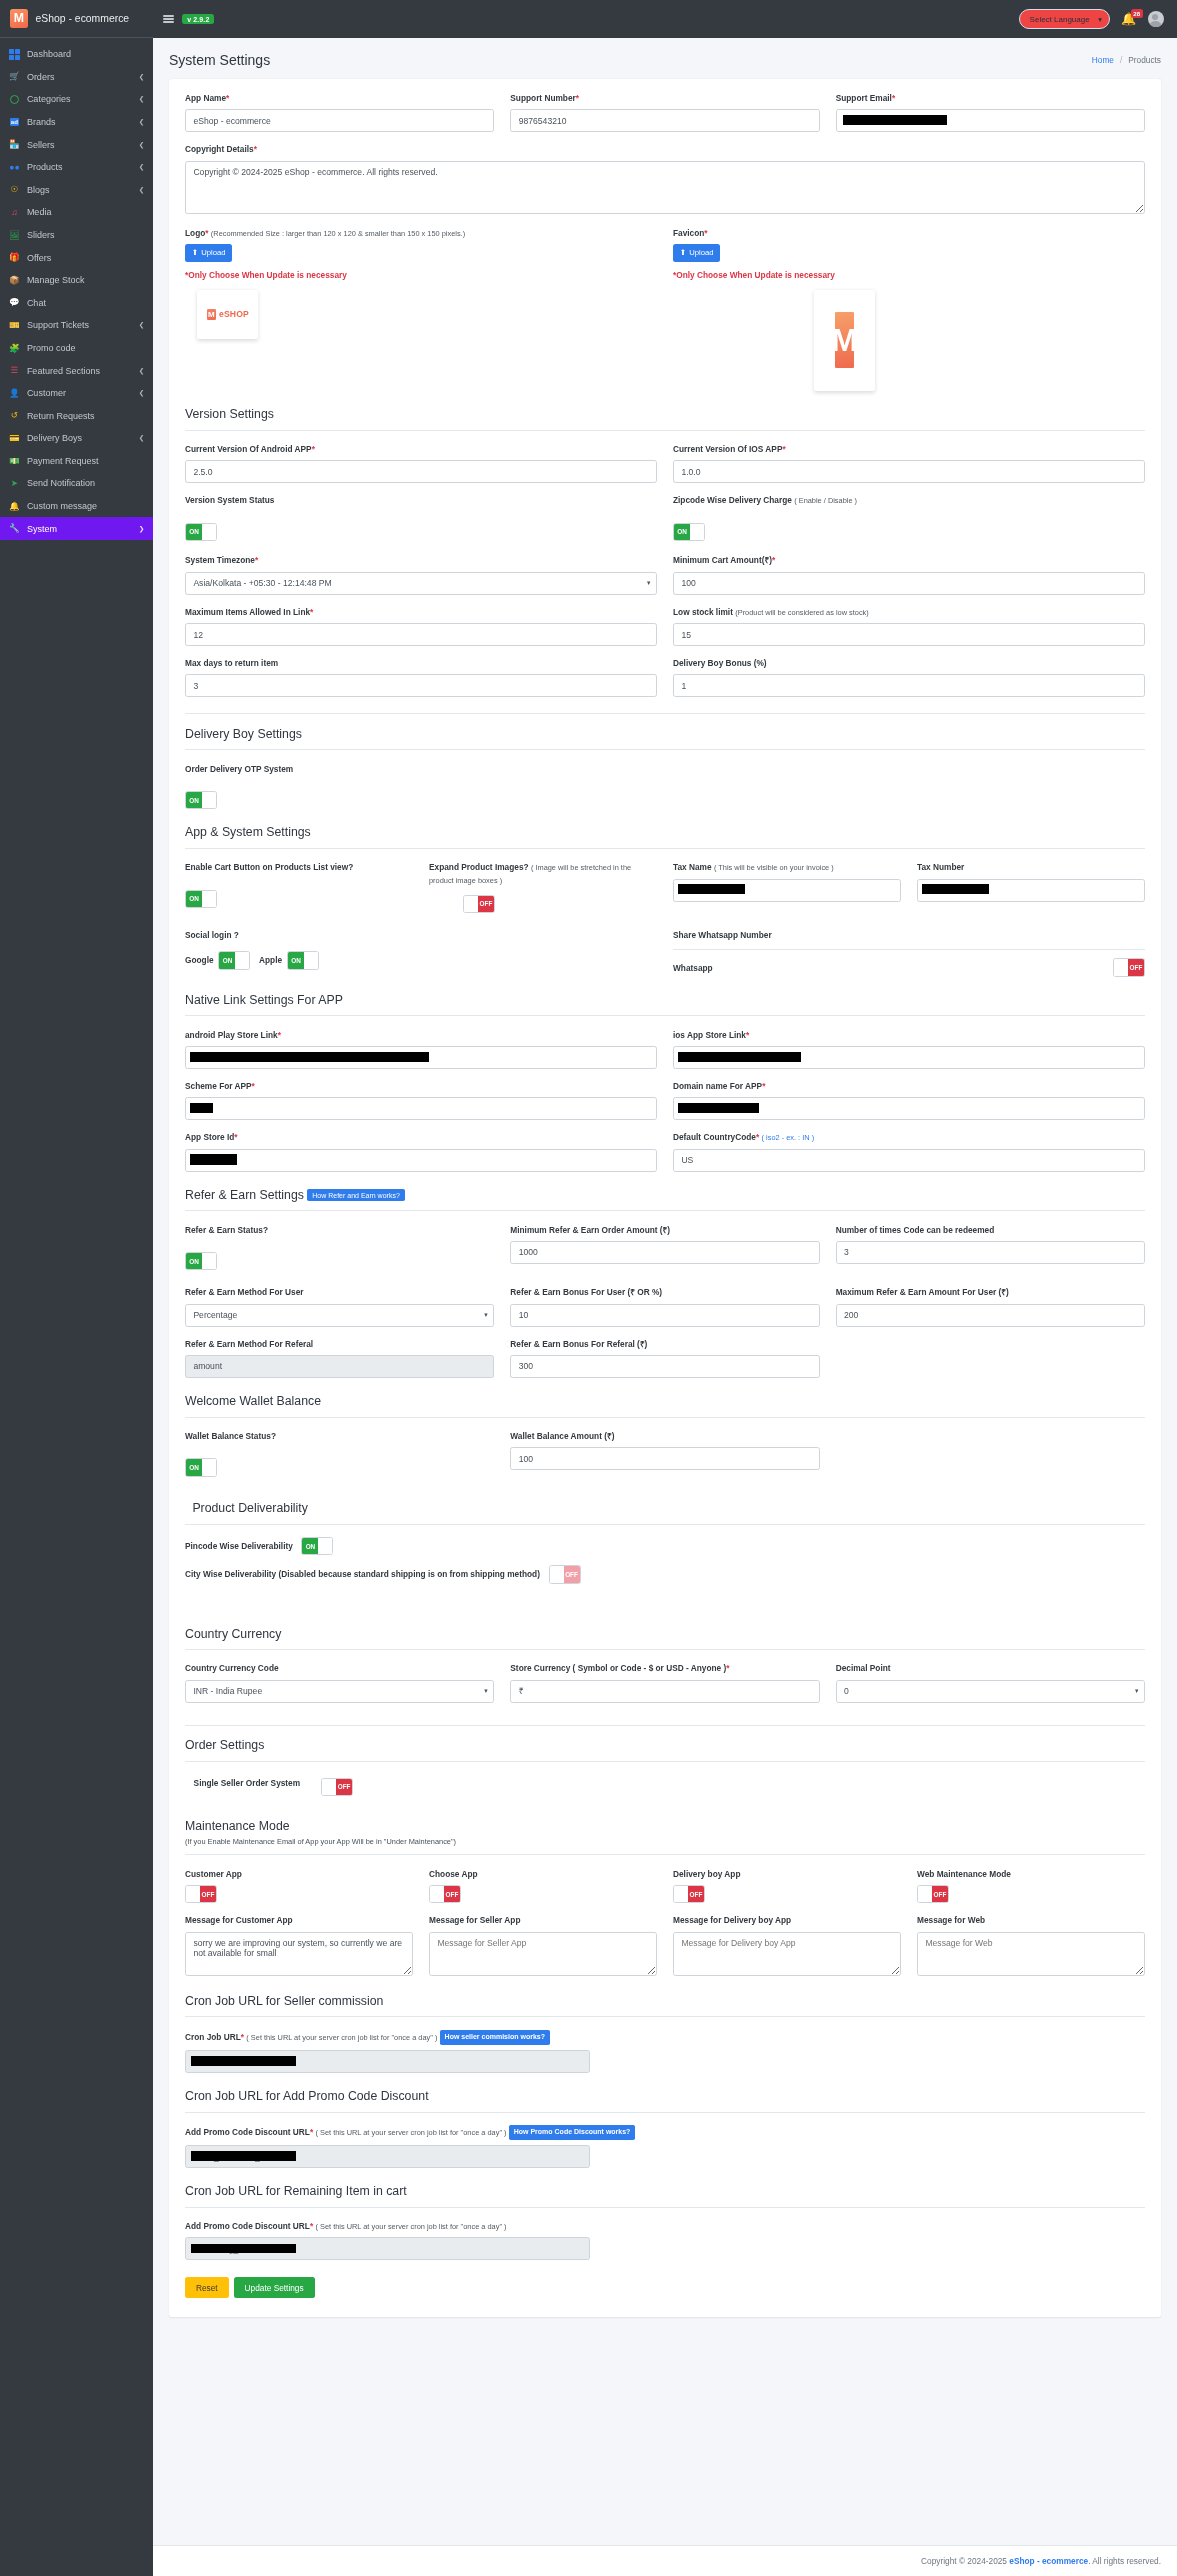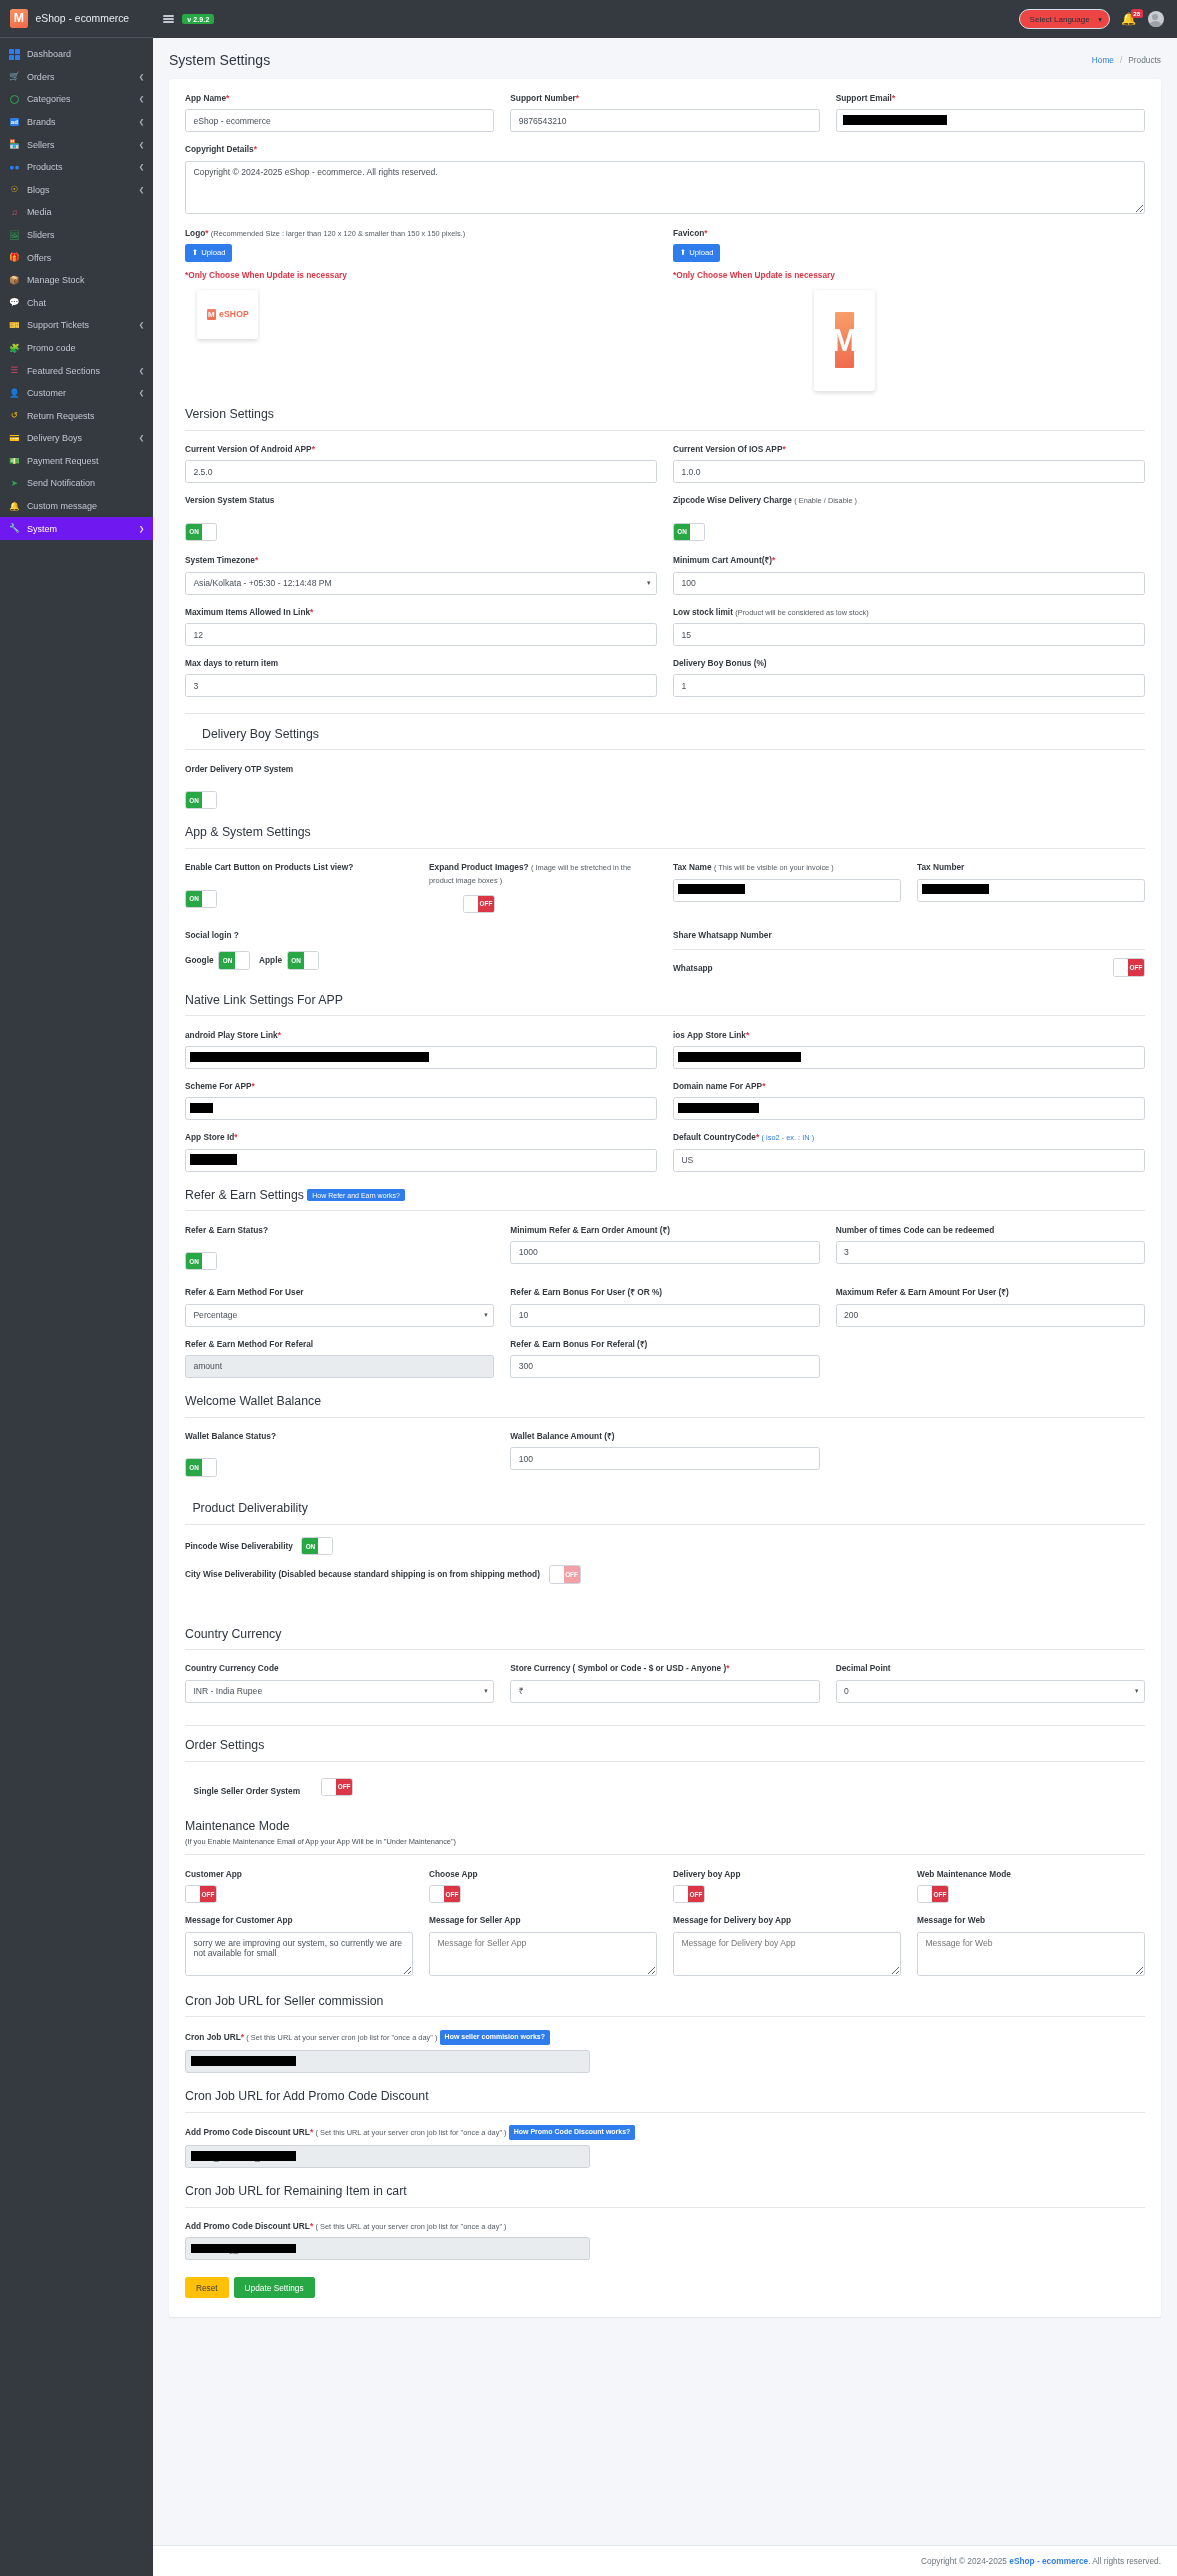--- a/index.html
+++ b/index.html
@@ -511,21 +511,21 @@
             <label class="fl">Max days to return item</label>
             <input class="inp" value="3" style="">
           </div>
           <div class="col col-2">
             <label class="fl">Delivery Boy Bonus (%)</label>
             <input class="inp" value="1" style="">
           </div>
         </div>
 
         <div class="hr" style="margin-top:16px;"></div>
-        <h2 class="sec-title" style="margin-top:0;margin-left:17px;">Delivery Boy Settings</h2>
+        <h2 class="sec-title" style="margin-top:0;">Delivery Boy Settings</h2>
         <div class="hr"></div>
         <div class="row">
           <div class="col">
             <label class="fl">Order Delivery OTP System</label>
             <div class="tg on toggle-gap">
               <span class="knob">ON</span>
                 <span class="pad"></span>
             </div>
           </div>
         </div>
@@ -782,21 +782,21 @@
               <select class="sel">
                 <option>0</option>
               </select>
             </div>
           </div>
         </div>
 
         <div class="hr" style="margin-top:22px;"></div>
         <h2 class="sec-title" style="margin-top:0;">Order Settings</h2>
         <div class="hr"></div>
-        <div style="display:flex;align-items:flex-end;gap:21px;padding-left:8.6px;margin:16px 0 6.1px;">
+        <div style="display:flex;align-items:flex-start;gap:21px;padding-left:8.6px;margin:16px 0 6.1px;">
           <span class="tg-label">Single Seller Order System</span>
           <span class="tg off">
             <span class="pad"></span>
               <span class="knob">OFF</span>
           </span>
         </div>
 
         <h2 class="sec-title" style="margin-top:23px;">Maintenance Mode</h2>
         <div class="sec-note">(If you Enable Maintenance Email of App your App Will be in "Under Maintenance")</div>
         <div class="hr"></div>

